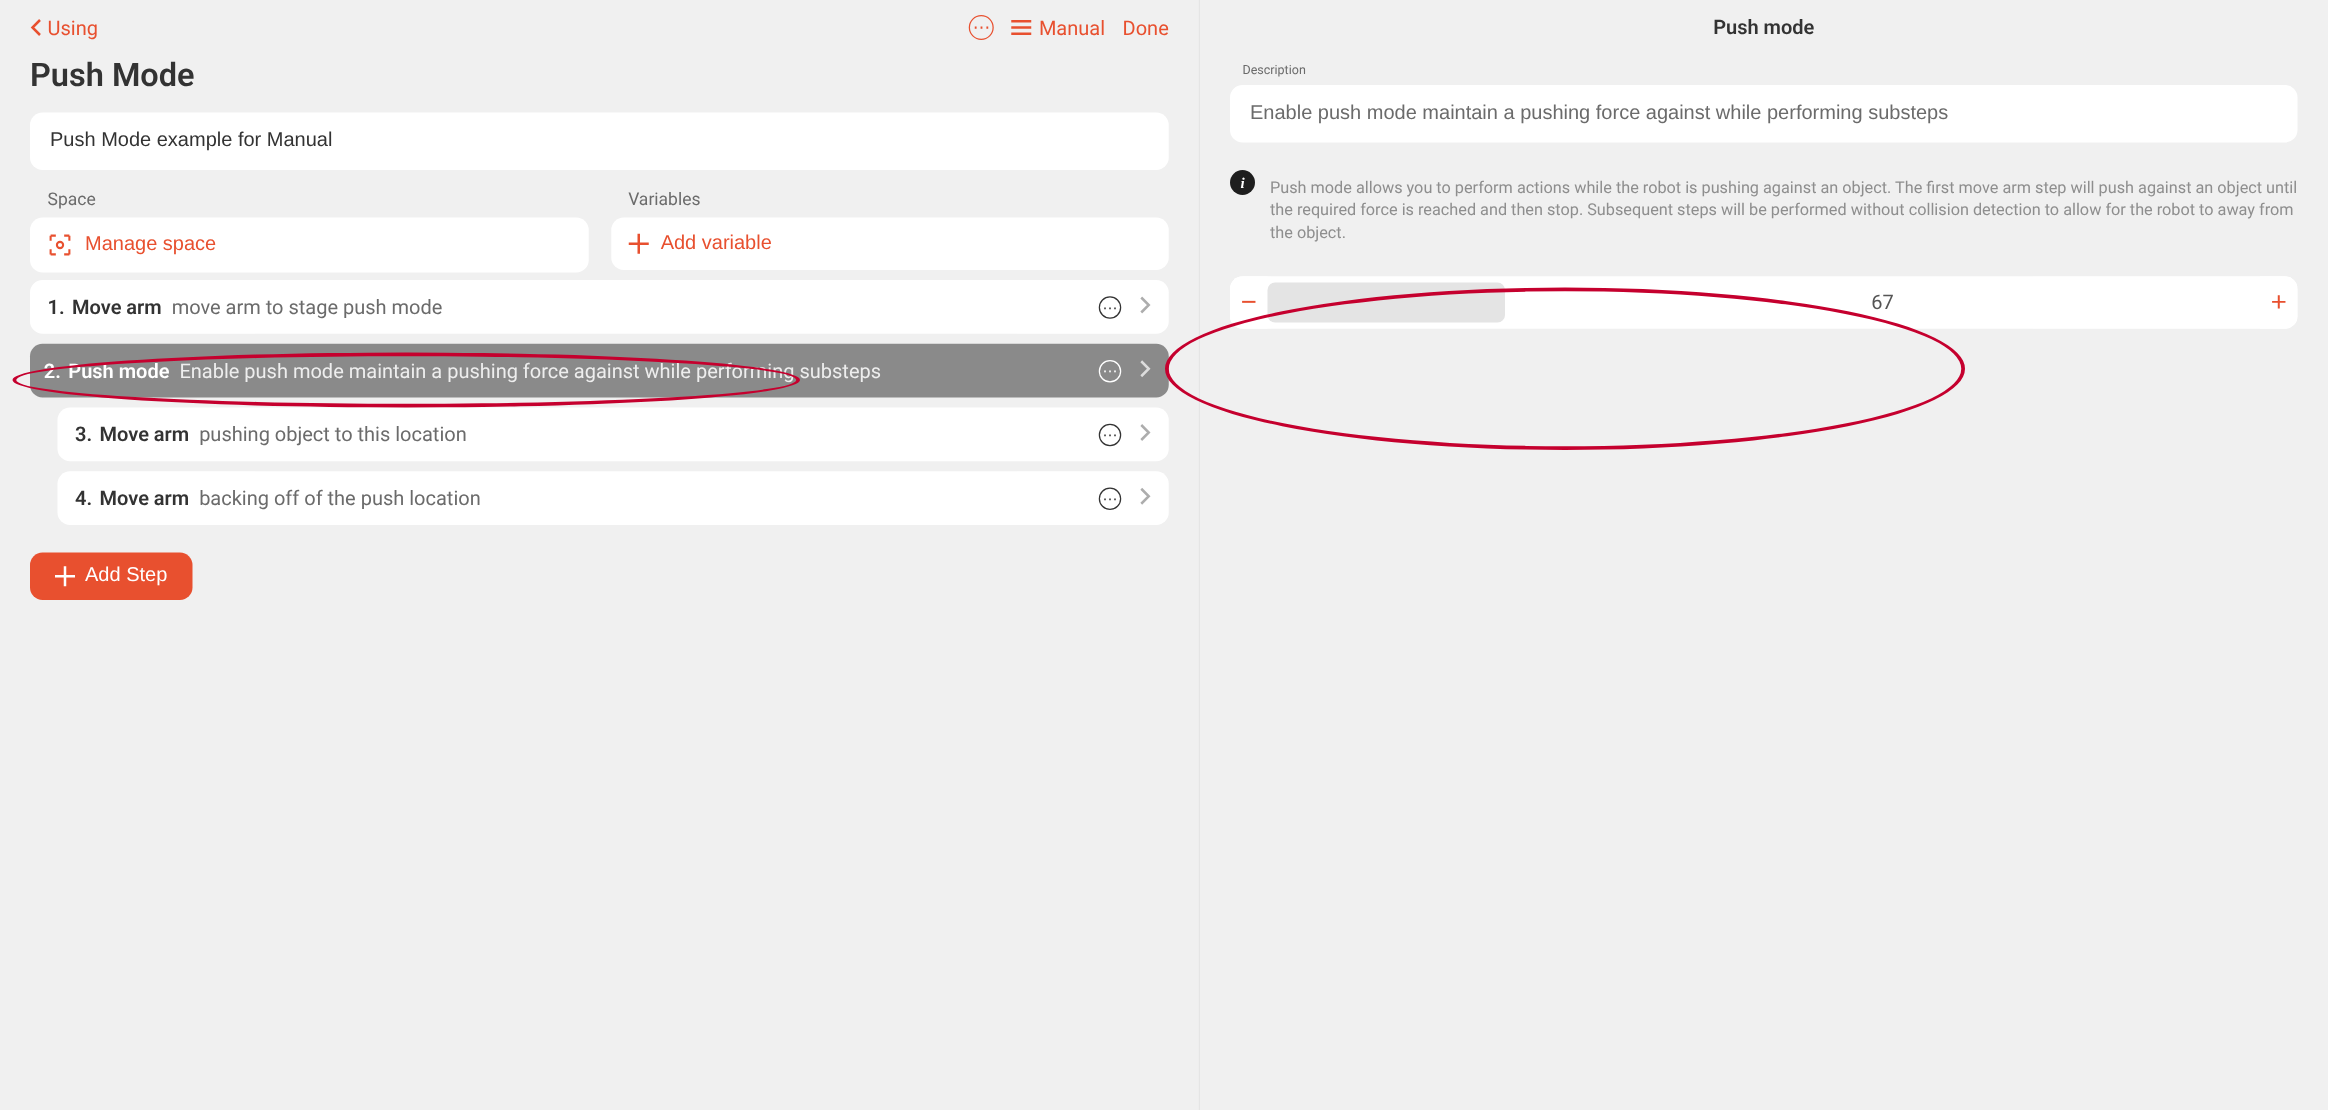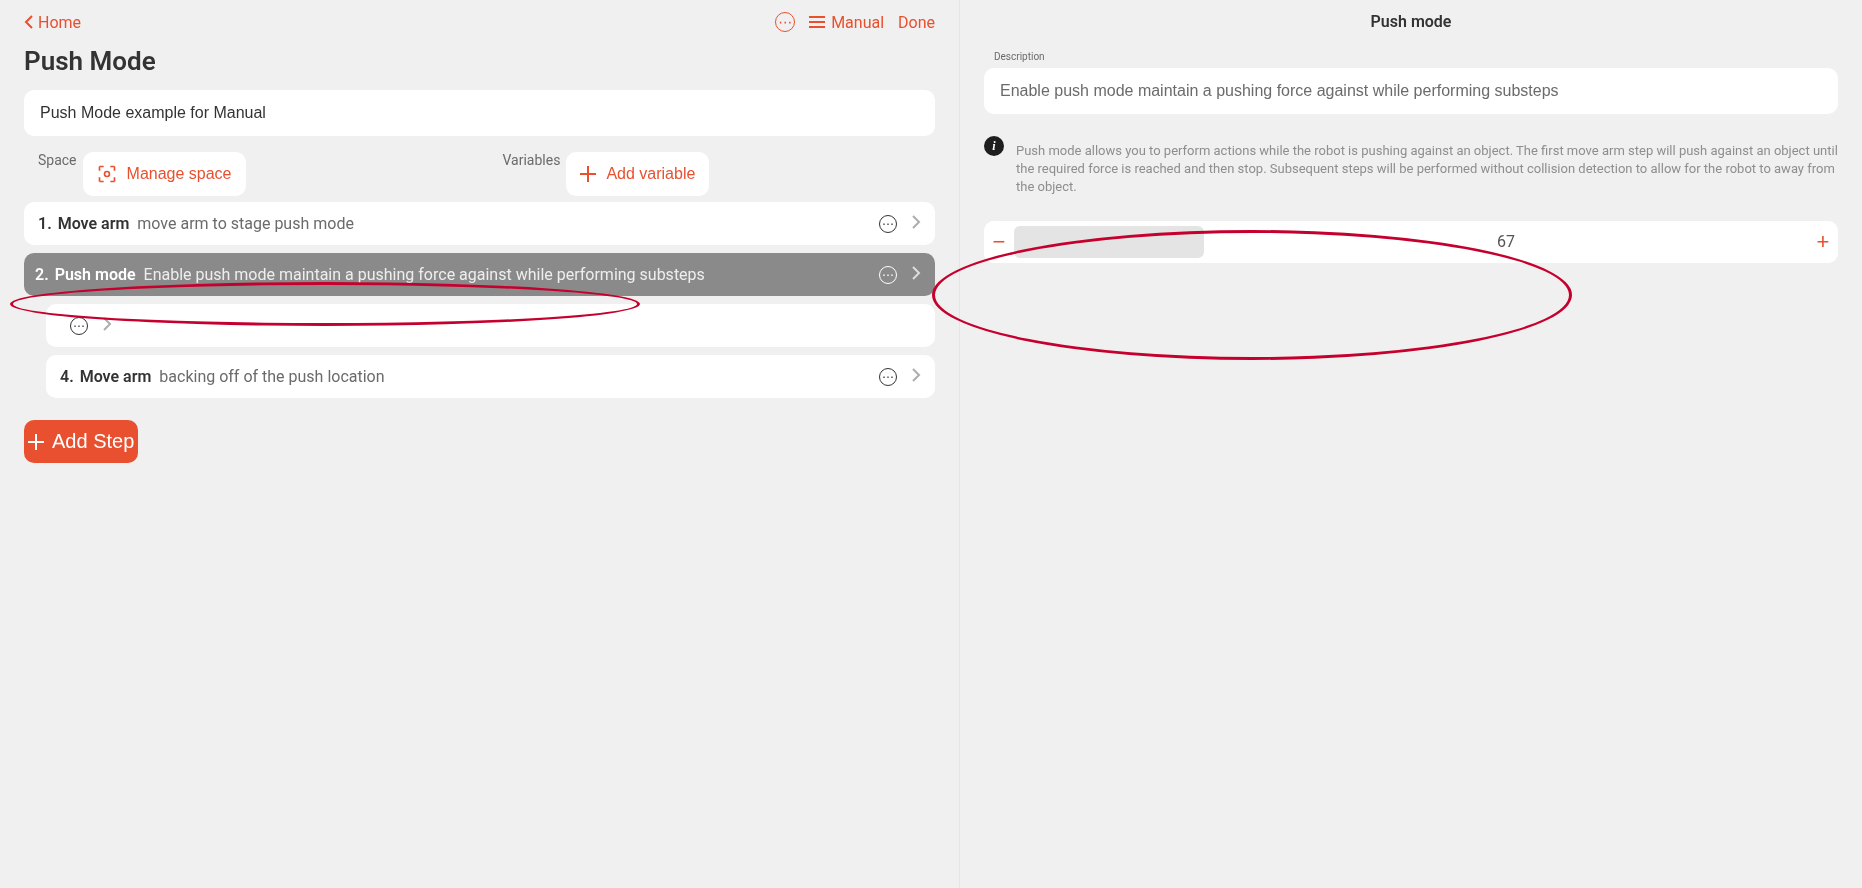--- a/index.html
+++ b/index.html
@@ -115,21 +115,21 @@
 
   
   .two-col {
     display: flex;
     gap: 18px;
     margin-top: 16px;
   }
   .col {
     flex: 1;
     display: flex;
-    flex-direction: row;
+    flex-direction: column;
     gap: 6px;
   }
   .col-label {
     font-size: 14px;
     color: var(--text-muted);
     padding-left: 14px;
   }
   .col-btn {
     background: var(--card);
     border: none;
@@ -229,22 +229,22 @@
   }
   .step-row.selected .chev { color: #ddd; }
 
   
   .add-step-btn {
     margin-top: 14px;
     background: var(--accent);
     color: #fff;
     border: none;
     border-radius: 10px;
-    padding: 10px 4px;
-    font-size: 20px;
+    padding: 10px 20px;
+    font-size: 16px;
     font-weight: 500;
     display: inline-flex;
     align-items: center;
     gap: 8px;
     cursor: pointer;
   }
   .add-step-btn .plus-sm::before, .add-step-btn .plus-sm::after {
     background: #fff;
   }
 
@@ -366,21 +366,21 @@
 <body>
 
 <div class="app">
 
   <div class="left-pane">
     <div class="topbar">
       <div class="home-link">
         <svg width="10" height="14" viewBox="0 0 10 14">
             <path d="M8 1 L2 7 L8 13" fill="none" stroke="currentColor" stroke-width="2"></path>
           </svg>
-        <span>Home</span>
+        <span>Using</span>
       </div>
       <div class="top-actions">
         <div class="icon-circle-more"></div>
         <div class="reorder-link">
           <span class="ham">
               <span></span>
               <span></span>
               <span></span>
             </span>
           <span>Manual</span>
@@ -429,20 +429,21 @@
         <div class="step-row selected">
           <div class="step-text"><span class="num">2.</span> <span class="title">Push mode</span> <span class="desc">Enable push mode maintain a pushing force against while performing substeps</span></div>
           <div class="row-actions">
             <div class="more-dots"></div>
             <div class="chev"><svg width="10" height="14" viewBox="0 0 10 14">
                 <path d="M2 1 L8 7 L2 13" fill="none" stroke="currentColor" stroke-width="2"></path>
               </svg></div>
           </div>
         </div>
         <div class="step-row indent">
+          <div class="step-text"><span class="num">3.</span> <span class="title">Move arm</span> <span class="desc">pushing object to this location</span></div>
           <div class="row-actions">
             <div class="more-dots"></div>
             <div class="chev"><svg width="10" height="14" viewBox="0 0 10 14">
                 <path d="M2 1 L8 7 L2 13" fill="none" stroke="currentColor" stroke-width="2"></path>
               </svg></div>
           </div>
         </div>
         <div class="step-row indent">
           <div class="step-text"><span class="num">4.</span> <span class="title">Move arm</span> <span class="desc">backing off of the push location</span></div>
           <div class="row-actions">

